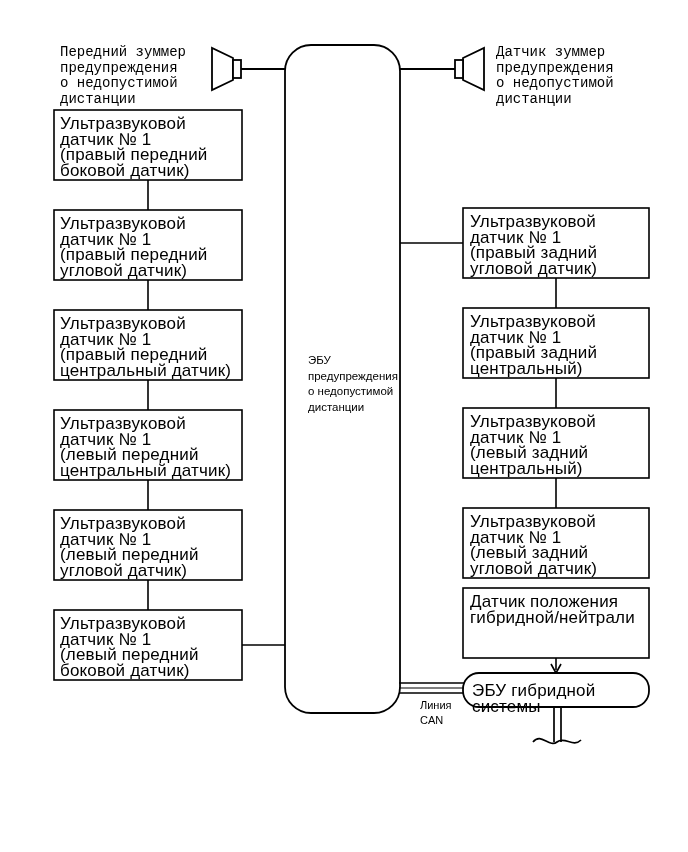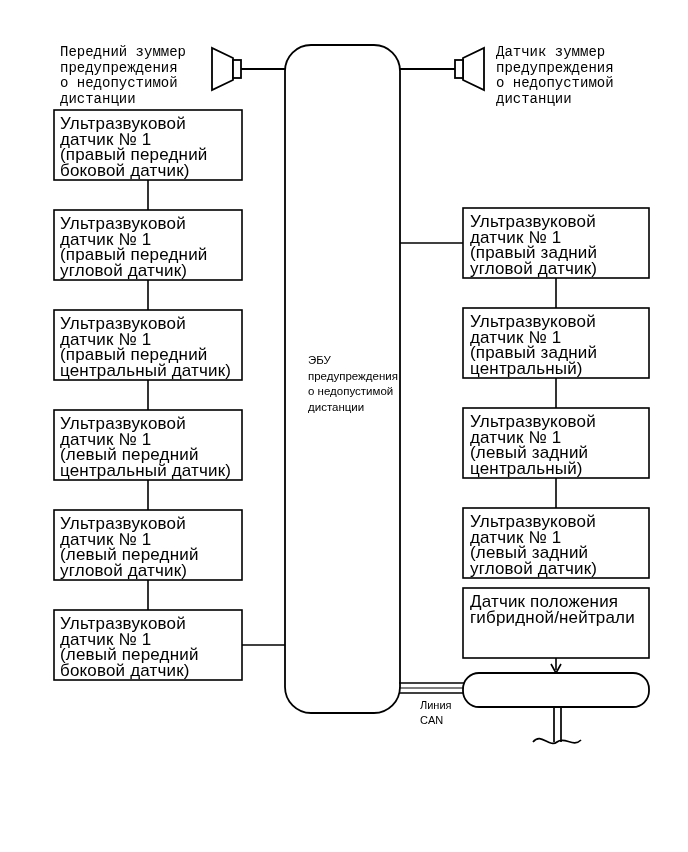--- a/index.html
+++ b/index.html
@@ -164,17 +164,18 @@
   <div class="box-label" style="left:470px; top:314px; width:180px;">Ультразвуковой датчик № 1
 (правый задний центральный)</div>
   <div class="box-label" style="left:470px; top:414px; width:180px;">Ультразвуковой датчик № 1
 (левый задний центральный)</div>
   <div class="box-label" style="left:470px; top:514px; width:180px;">Ультразвуковой датчик № 1
 (левый задний угловой датчик)</div>
 
   <div class="box-label" style="left:470px; top:594px; width:180px;">Датчик положения
 гибридной/нейтрали</div>
 
+  <div class="box-label" style="left:472px; top:683px; width:175px;">ЭБУ гибридной системы</div>
 
   <div class="can-label" style="left:420px; top:698px; width:60px;">Линия
 CAN</div>
 
 </div>
 
 </body></html>

